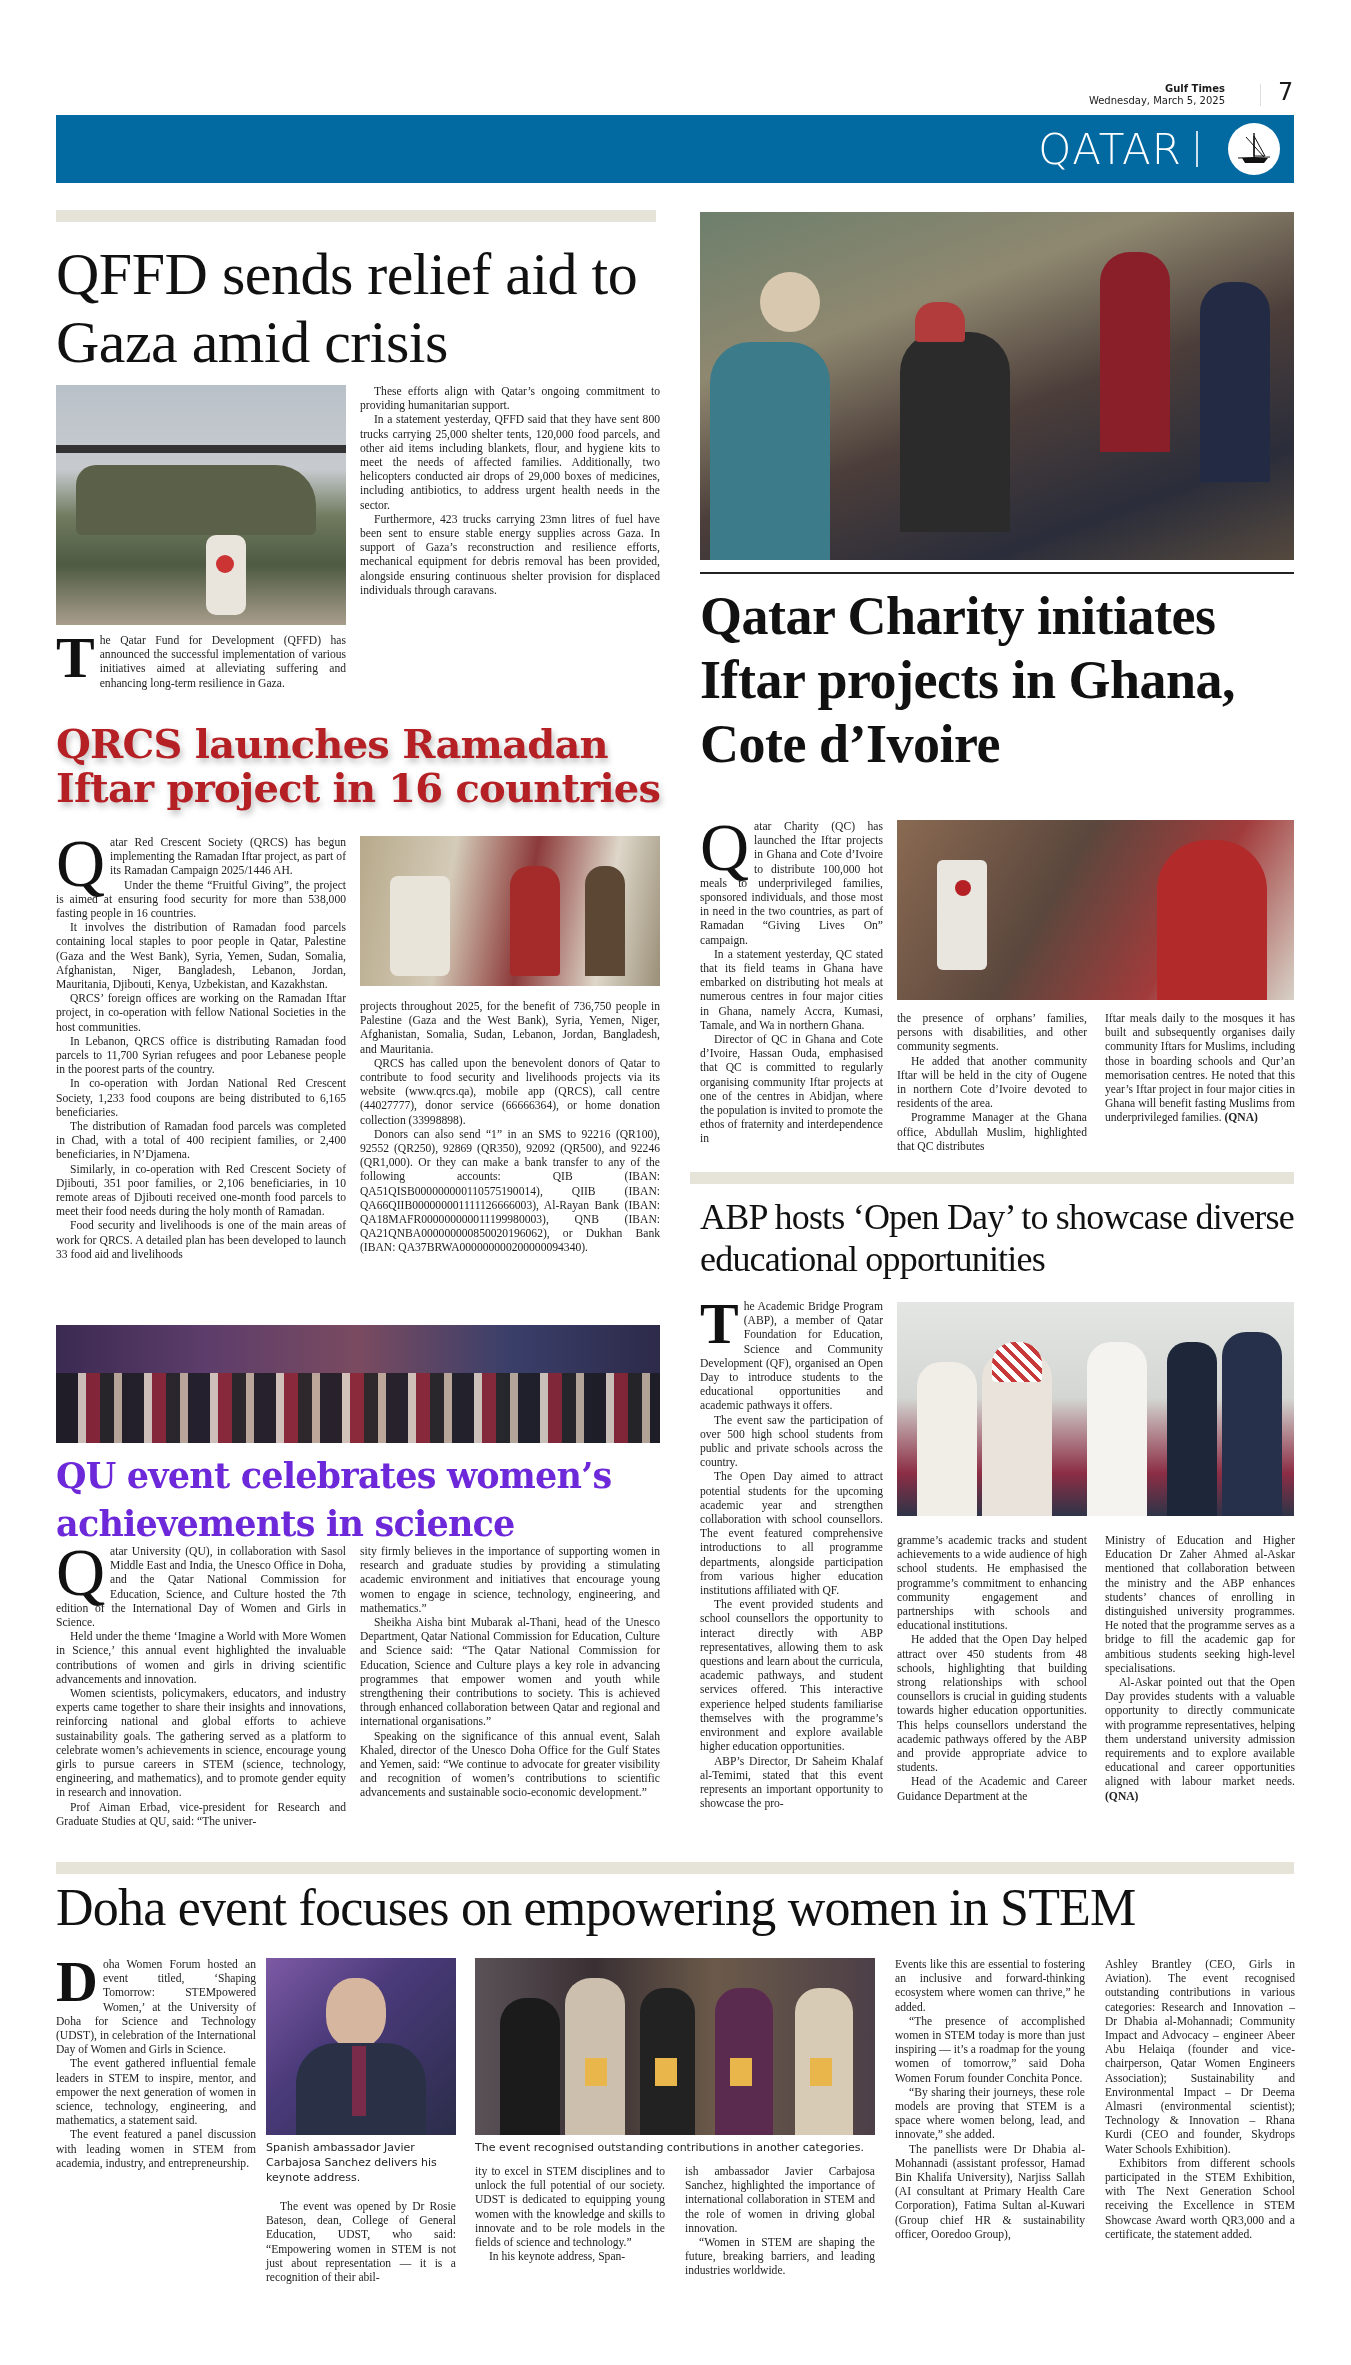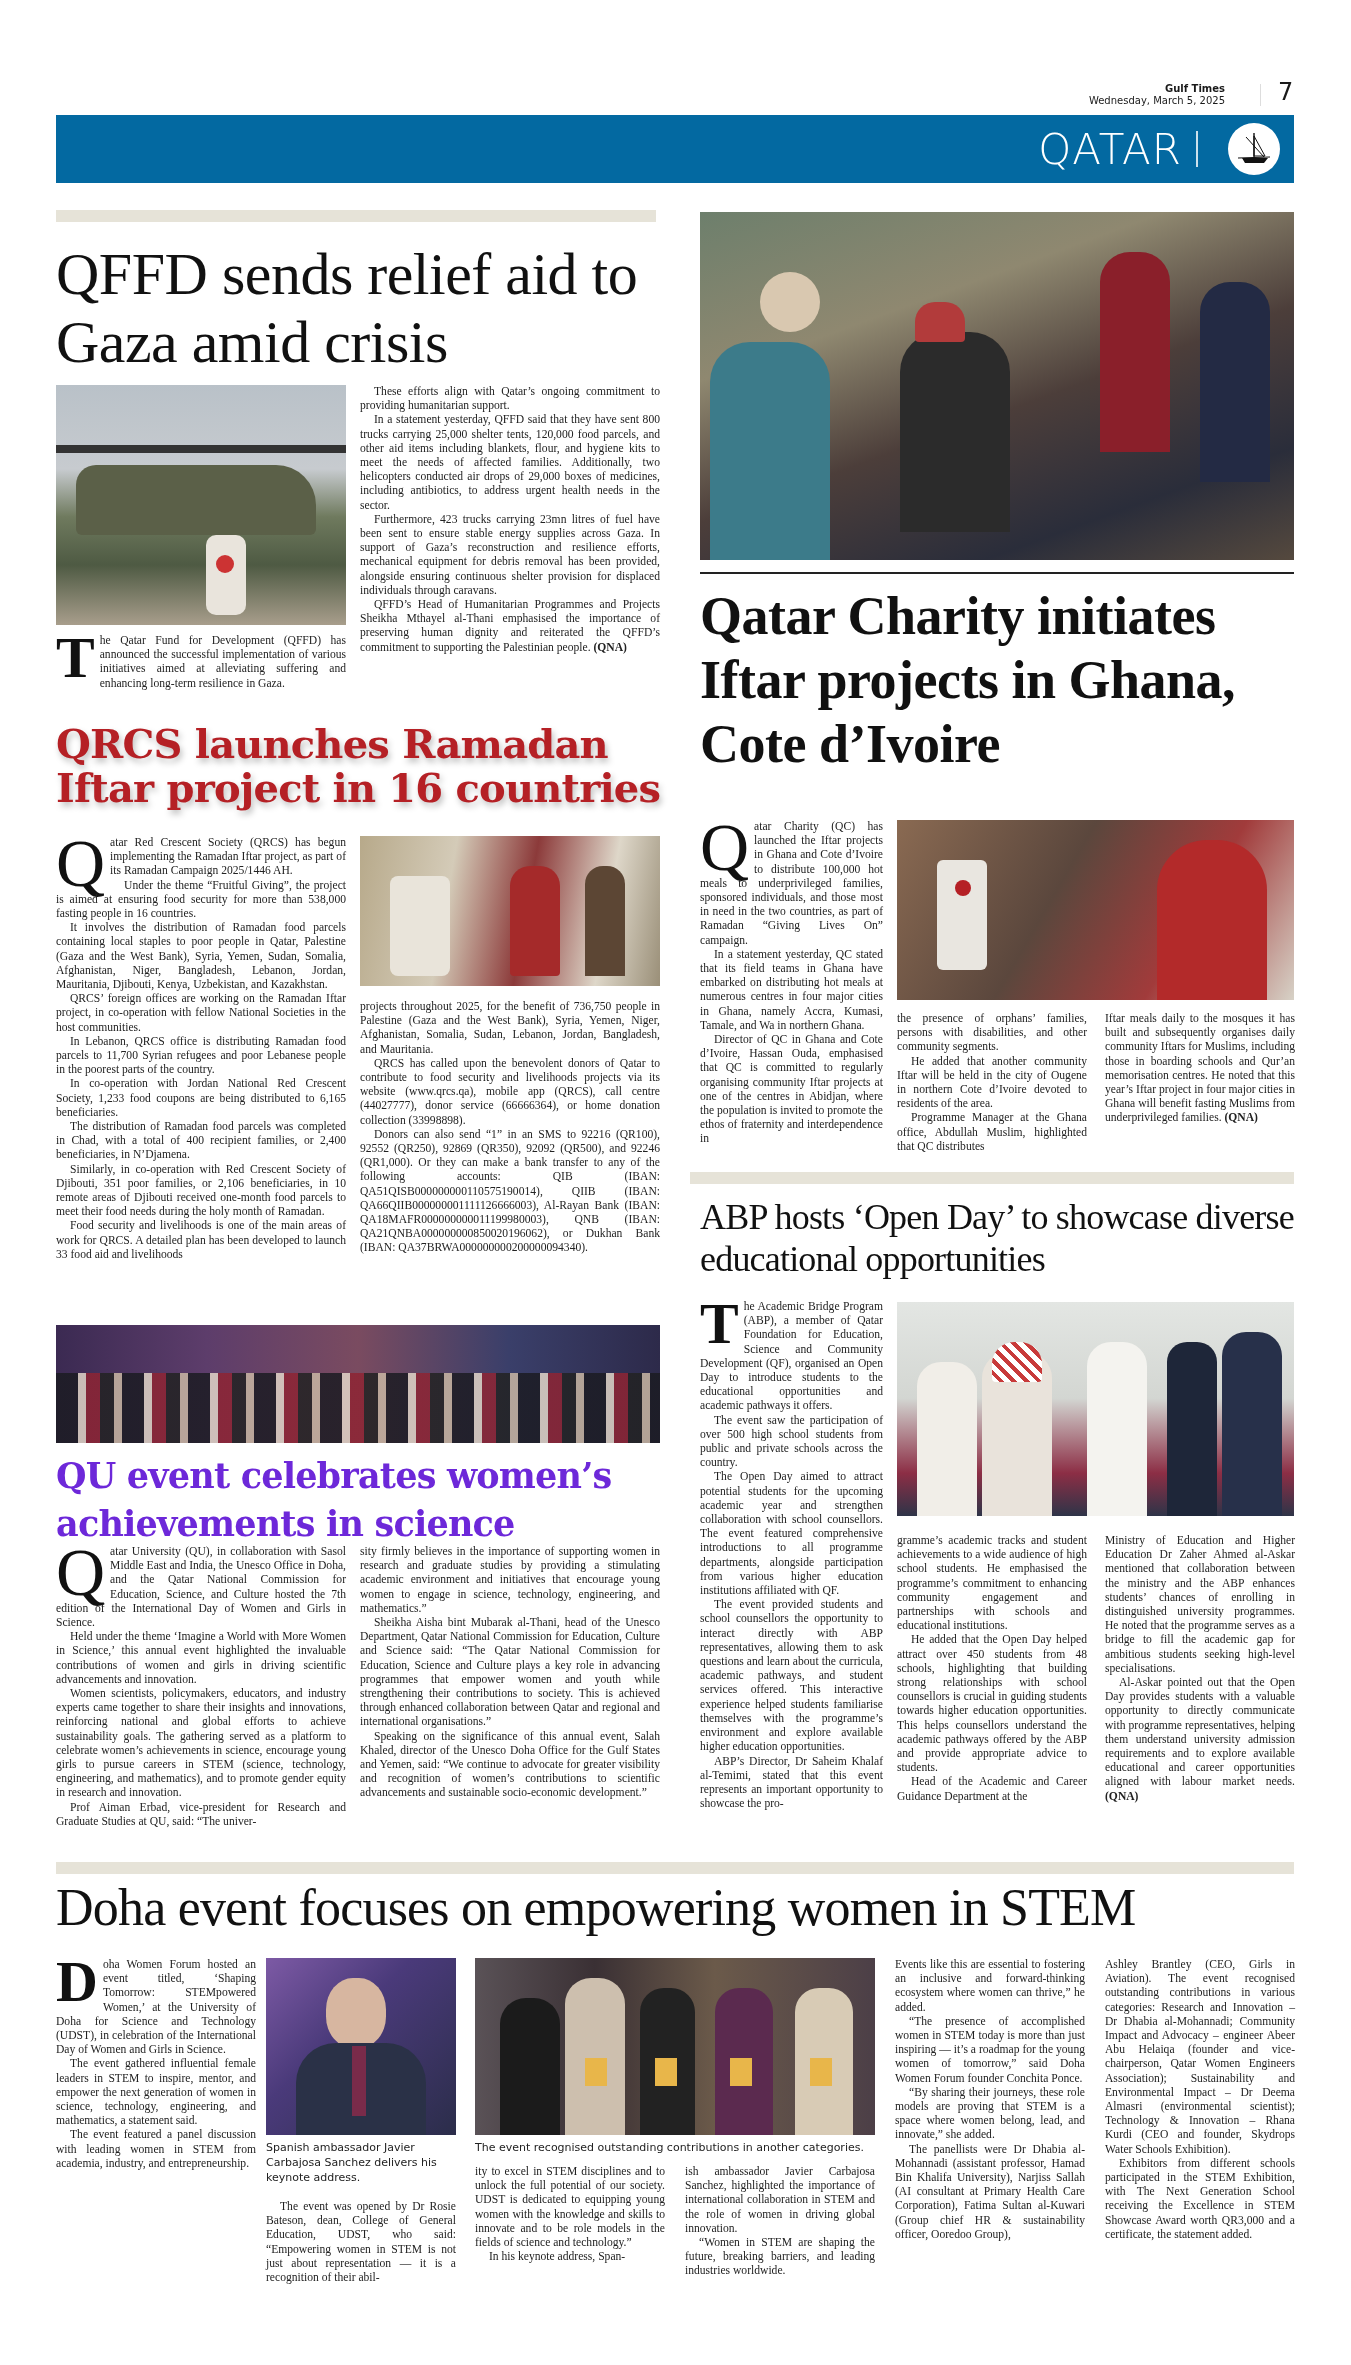--- a/index.html
+++ b/index.html
@@ -50,21 +50,20 @@
   <div class="abs" style="left:160px;top:170px;width:18px;height:18px;background:#c33;border-radius:50%;"></div>
 </div>
 <div class="abs body-text" style="left:56px;top:634px;width:290px;">
   <span class="dropcap">T</span>
   <span>he Qatar Fund for Development (QFFD) has announced the successful implementation of various initiatives aimed at alleviating suffering and enhancing long-term resilience in Gaza.</span>
 </div>
 <div class="abs body-text" style="left:360px;top:385px;width:300px;">
   <p>These efforts align with Qatar’s ongoing commitment to providing humanitarian support.</p>
   <p>In a statement yesterday, QFFD said that they have sent 800 trucks carrying 25,000 shelter tents, 120,000 food parcels, and other aid items including blankets, flour, and hygiene kits to meet the needs of affected families. Additionally, two helicopters conducted air drops of 29,000 boxes of medicines, including antibiotics, to address urgent health needs in the sector.</p>
   <p>Furthermore, 423 trucks carrying 23mn litres of fuel have been sent to ensure stable energy supplies across Gaza. In support of Gaza’s reconstruction and resilience efforts, mechanical equipment for debris removal has been provided, alongside ensuring continuous shelter provision for displaced individuals through caravans.</p>
-  <p><span>QFFD’s Head of Humanitarian Programmes and Projects Sheikha Mthayel al-Thani emphasised the importance of preserving human dignity and reiterated the QFFD’s commitment to supporting the Palestinian people.</span> <span class="src">(QNA)</span></p>
 </div>
 
 <div class="photo" style="left:700px;top:212px;width:594px;height:348px;background:linear-gradient(160deg,#6d7f6c 0%,#8f8870 30%,#4c3e3a 55%,#2a2d3a 80%,#55493e 100%);">
   <div class="abs" style="left:60px;top:60px;width:60px;height:60px;border-radius:50%;background:#d9c8b0;"></div>
   <div class="abs" style="left:200px;top:120px;width:110px;height:200px;background:#2b2b2b;border-radius:40px 40px 0 0;"></div>
   <div class="abs" style="left:215px;top:90px;width:50px;height:40px;background:#b23b3b;border-radius:20px 20px 4px 4px;"></div>
   <div class="abs" style="left:400px;top:40px;width:70px;height:200px;background:#8a1f2a;border-radius:30px 30px 0 0;"></div>
   <div class="abs" style="left:500px;top:70px;width:70px;height:200px;background:#232a44;border-radius:30px 30px 0 0;"></div>
   <div class="abs" style="left:10px;top:130px;width:120px;height:218px;background:#3c7b8a;border-radius:40px 40px 0 0;"></div>
 </div>

